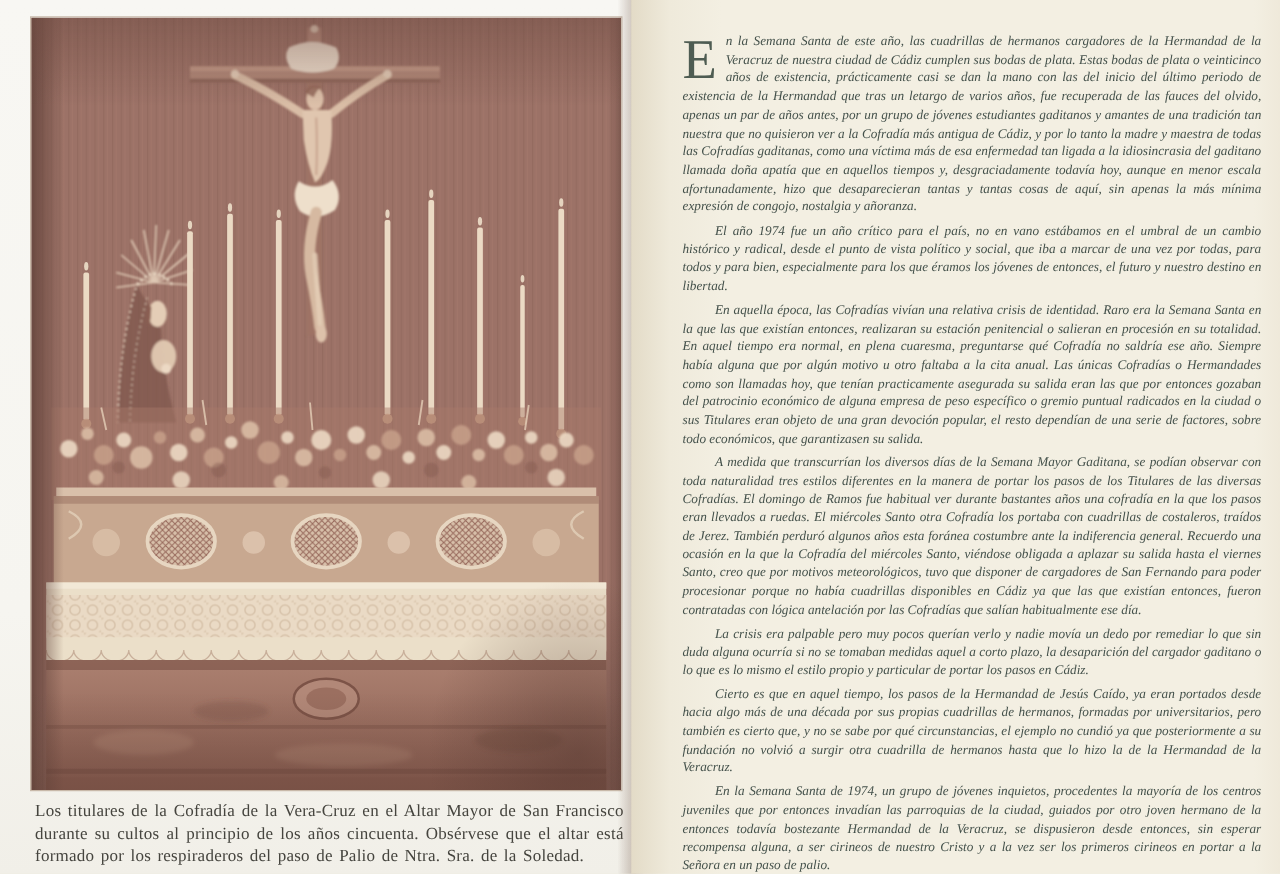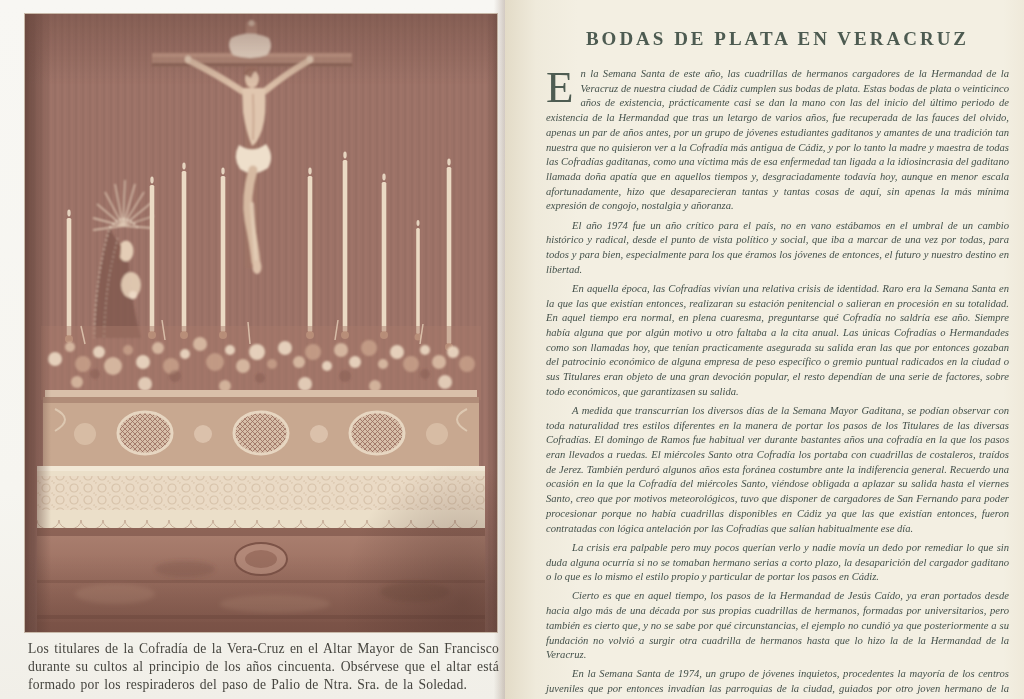--- a/index.html
+++ b/index.html
@@ -287,24 +287,23 @@
         </g>
       </svg>
     </figure>
     <p class="caption">Los titulares de la Cofradía de la Vera-Cruz en el Altar Mayor de San Francisco durante su cultos al principio de los años cincuenta. Obsérvese que el altar está formado por los respiraderos del paso de Palio de Ntra. Sra. de la Soledad.</p>
   </div>
 
   <div class="gutter"></div>
 
   <div class="page page-right">
     <div class="article">
-      <h1>BODAS DE PLATA EN VERACRUZ</h1>
       <p class="lead">En la Semana Santa de este año, las cuadrillas de hermanos cargadores de la Hermandad de la Veracruz de nuestra ciudad de Cádiz cumplen sus bodas de plata. Estas bodas de plata o veinticinco años de existencia, prácticamente casi se dan la mano con las del inicio del último periodo de existencia de la Hermandad que tras un letargo de varios años, fue recuperada de las fauces del olvido, apenas un par de años antes, por un grupo de jóvenes estudiantes gaditanos y amantes de una tradición tan nuestra que no quisieron ver a la Cofradía más antigua de Cádiz, y por lo tanto la madre y maestra de todas las Cofradías gaditanas, como una víctima más de esa enfermedad tan ligada a la idiosincrasia del gaditano llamada doña apatía que en aquellos tiempos y, desgraciadamente todavía hoy, aunque en menor escala afortunadamente, hizo que desaparecieran tantas y tantas cosas de aquí, sin apenas la más mínima expresión de congojo, nostalgia y añoranza.</p>
       <p>El año 1974 fue un año crítico para el país, no en vano estábamos en el umbral de un cambio histórico y radical, desde el punto de vista político y social, que iba a marcar de una vez por todas, para todos y para bien, especialmente para los que éramos los jóvenes de entonces, el futuro y nuestro destino en libertad.</p>
       <p>En aquella época, las Cofradías vivían una relativa crisis de identidad. Raro era la Semana Santa en la que las que existían entonces, realizaran su estación penitencial o salieran en procesión en su totalidad. En aquel tiempo era normal, en plena cuaresma, preguntarse qué Cofradía no saldría ese año. Siempre había alguna que por algún motivo u otro faltaba a la cita anual. Las únicas Cofradías o Hermandades como son llamadas hoy, que tenían practicamente asegurada su salida eran las que por entonces gozaban del patrocinio económico de alguna empresa de peso específico o gremio puntual radicados en la ciudad o sus Titulares eran objeto de una gran devoción popular, el resto dependían de una serie de factores, sobre todo económicos, que garantizasen su salida.</p>
       <p>A medida que transcurrían los diversos días de la Semana Mayor Gaditana, se podían observar con toda naturalidad tres estilos diferentes en la manera de portar los pasos de los Titulares de las diversas Cofradías. El domingo de Ramos fue habitual ver durante bastantes años una cofradía en la que los pasos eran llevados a ruedas. El miércoles Santo otra Cofradía los portaba con cuadrillas de costaleros, traídos de Jerez. También perduró algunos años esta foránea costumbre ante la indiferencia general. Recuerdo una ocasión en la que la Cofradía del miércoles Santo, viéndose obligada a aplazar su salida hasta el viernes Santo, creo que por motivos meteorológicos, tuvo que disponer de cargadores de San Fernando para poder procesionar porque no había cuadrillas disponibles en Cádiz ya que las que existían entonces, fueron contratadas con lógica antelación por las Cofradías que salían habitualmente ese día.</p>
-      <p>La crisis era palpable pero muy pocos querían verlo y nadie movía un dedo por remediar lo que sin duda alguna ocurría si no se tomaban hermano serias a corto plazo, la desaparición del cargador gaditano o lo que es lo mismo el estilo propio y particular de portar los pasos en Cádiz.</p>
+      <p>La crisis era palpable pero muy pocos querían verlo y nadie movía un dedo por remediar lo que sin duda alguna ocurría si no se tomaban medidas aquel a corto plazo, la desaparición del cargador gaditano o lo que es lo mismo el estilo propio y particular de portar los pasos en Cádiz.</p>
       <p>Cierto es que en aquel tiempo, los pasos de la Hermandad de Jesús Caído, ya eran portados desde hacia algo más de una década por sus propias cuadrillas de hermanos, formadas por universitarios, pero también es cierto que, y no se sabe por qué circunstancias, el ejemplo no cundió ya que posteriormente a su fundación no volvió a surgir otra cuadrilla de hermanos hasta que lo hizo la de la Hermandad de la Veracruz.</p>
       <p>En la Semana Santa de 1974, un grupo de jóvenes inquietos, procedentes la mayoría de los centros juveniles que por entonces invadían las parroquias de la ciudad, guiados por otro joven hermano de la entonces todavía bostezante Hermandad de la Veracruz, se dispusieron desde entonces, sin esperar recompensa alguna, a ser cirineos de nuestro Cristo y a la vez ser los primeros cirineos en portar a la Señora en un paso de palio.</p>
     </div>
   </div>
 
 </div>
 
 </body></html>

